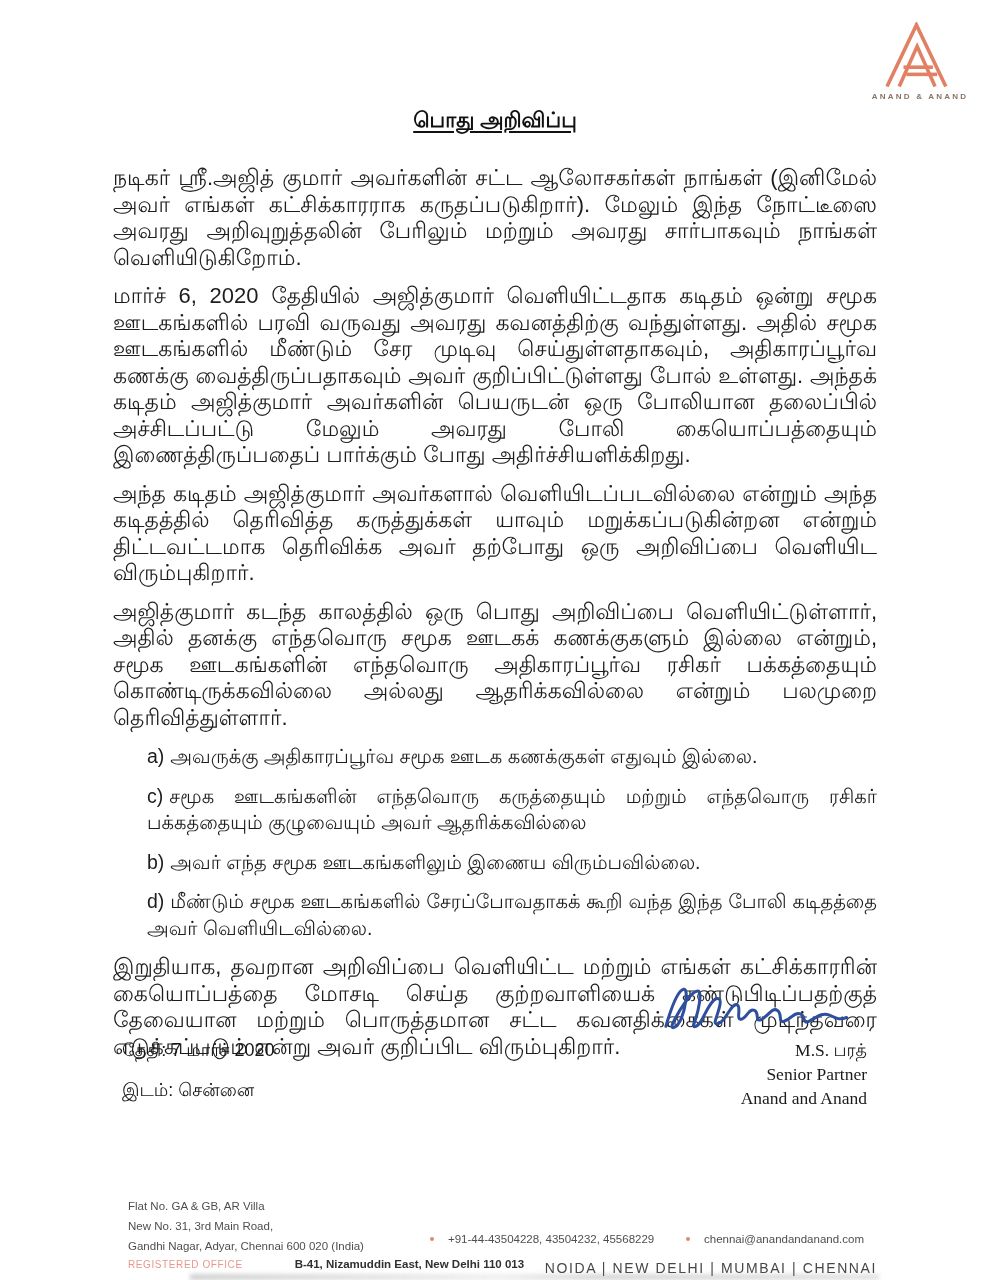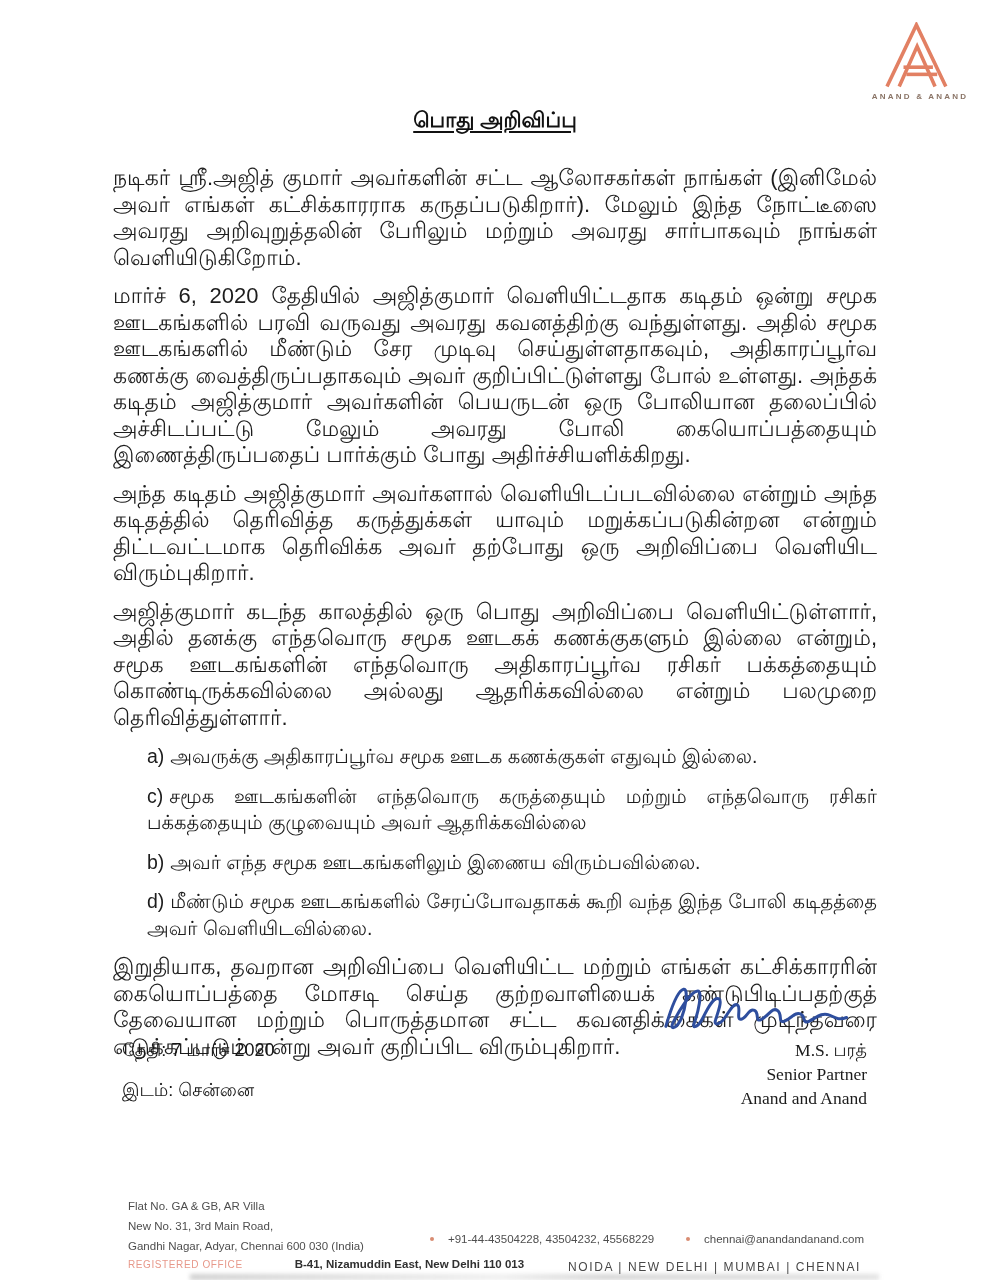--- a/index.html
+++ b/index.html
@@ -88,22 +88,22 @@
   .registered-row{
     position:absolute; left:128px; top:1258px;
     font-size:11.5px; color:#3a3a3a;
     display:flex; align-items:baseline; gap:8px;
   }
   .registered-label{
     color:#e7988a; font-size:10px; letter-spacing:0.6px;
   }
   .registered-address{font-weight:bold; color:#303030;padding-left:44px;}
   .cities-row{
-    position:absolute; right:128px; top:1260px;
-    font-size:12px; letter-spacing:1.6px; color:#474747;
+    position:absolute; right:112px; top:1260px;
+    font-size:14px; letter-spacing:1.6px; color:#474747;
     white-space:nowrap;
   }
   .scan-smudge{
     position:absolute; left:190px; right:110px; bottom:0; height:6px;
     background:linear-gradient(90deg,
       rgba(120,120,120,.35) 0%, rgba(150,150,150,.15) 45%,
       rgba(120,120,120,.3) 60%, rgba(140,140,140,.25) 100%);
     filter:blur(2px);
   }
 </style>
@@ -164,21 +164,21 @@
                C196,47 200,52 210,48" stroke="#2e4e9e" stroke-width="3.4" stroke-linecap="round" stroke-linejoin="round" fill="none"></path>
     </svg>
     <div class="signatory">M.S. பரத்</div>
     <div class="signatory">Senior Partner</div>
     <div class="signatory">Anand and Anand</div>
   </div>
 
   <div class="footer-address">
     <div>Flat No. GA &amp; GB, AR Villa</div>
     <div>New No. 31, 3rd Main Road,</div>
-    <div>Gandhi Nagar, Adyar, Chennai 600 030 (India)</div>
+    <div>Gandhi Nagar, Adyar, Chennai 600 020 (India)</div>
   </div>
 
   <div class="footer-contact">
     <span class="bullet-dot"></span>
     <span>+91-44-43504228, 43504232, 45568229</span>
   </div>
 
   <div class="footer-email">
     <span class="bullet-dot"></span>
     <span>chennai@anandandanand.com</span>

